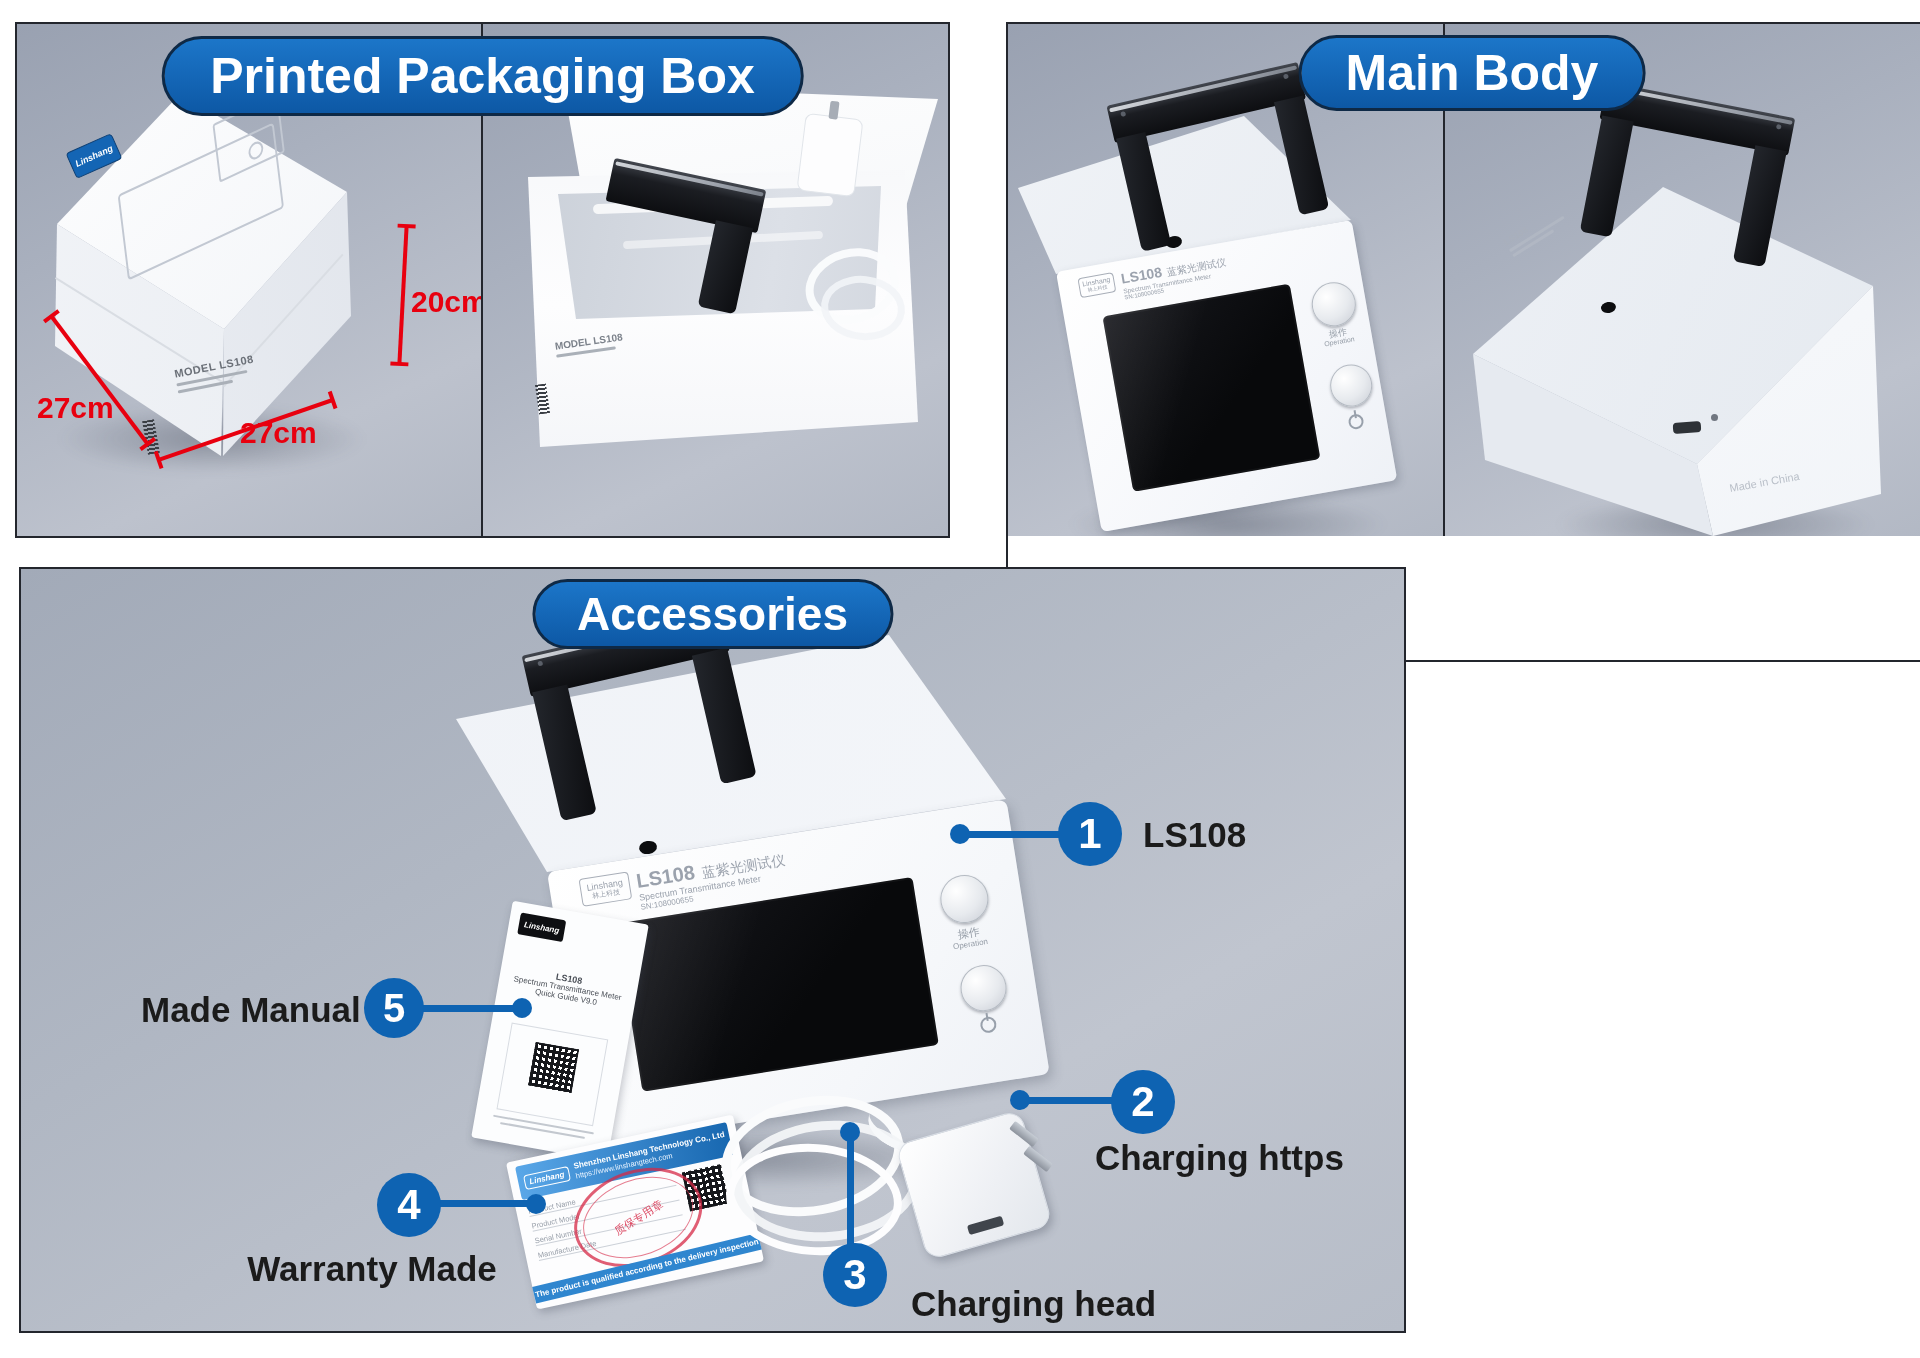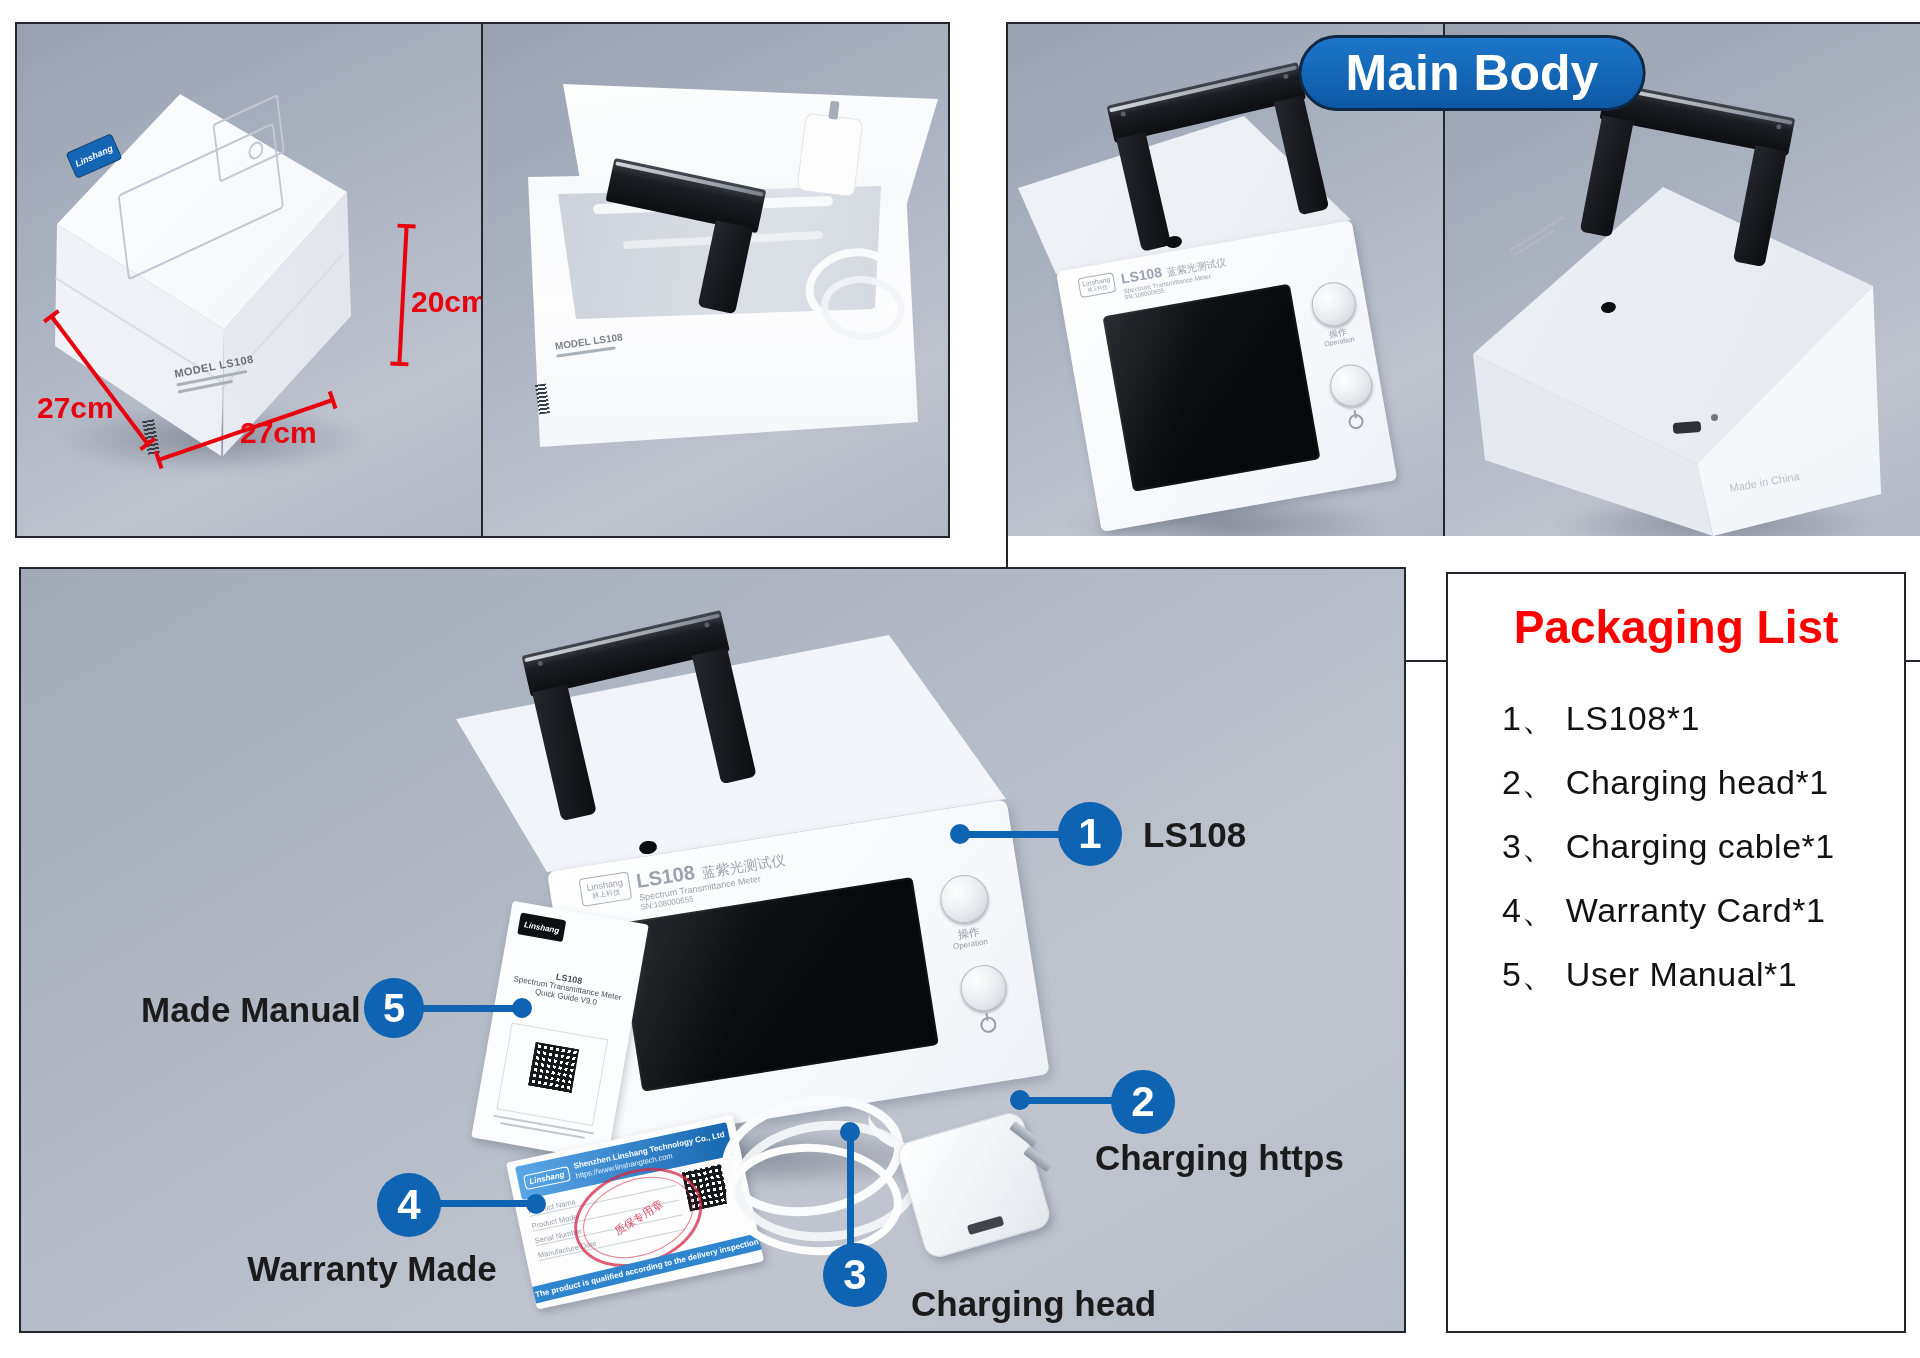--- a/index.html
+++ b/index.html
@@ -59,20 +59,21 @@
   #pl-list{margin:42px 0 0 0;padding:0 0 0 54px;list-style:none;}
   #pl-list li{font-size:34px;color:#121212;margin-bottom:18px;letter-spacing:.5px;}
   .tinybars div{background:#c3c8cf;height:2px;border-radius:1px;margin-bottom:4px;}
 </style>
 </head>
 <body>
 
 <div id="page">
 
   <div class="panel" style="left:15px;top:22px;width:935px;height:516px;">
+    <div class="badge" style="top:12px;height:80px;border-radius:42px;padding:0 46px;font-size:50px;">Printed Packaging Box</div>
 
     <div class="photo" style="left:0;width:464px;">
       <div class="blob" style="left:40px;top:380px;width:310px;height:70px;"></div>
       <div class="face" style="clip-path:polygon(40px 200px,163px 70px,330px 168px,207px 305px);background:linear-gradient(135deg,#ffffff 0%,#f4f6f9 60%,#eef1f5 100%);"></div>
       <div class="face" style="clip-path:polygon(40px 200px,207px 305px,204px 432px,38px 322px);background:linear-gradient(100deg,#f1f3f7,#e8ecf1);"></div>
       <div class="face" style="clip-path:polygon(207px 305px,330px 168px,334px 292px,206px 432px);background:linear-gradient(80deg,#eceff4,#dfe3ea);"></div>
       <div class="abs" style="left:39px;top:253px;width:196px;height:2px;background:#d9dde3;transform:rotate(32deg);transform-origin:0 0;"></div>
       <div class="abs" style="left:206px;top:362px;width:178px;height:2px;background:#d9dde3;transform:rotate(-48deg);transform-origin:0 0;"></div>
 
       <div class="abs" style="left:95px;top:100px;width:190px;height:115px;transform:rotate(-25deg) skewX(-18deg);">
@@ -189,20 +190,21 @@
       </div>
       <div class="abs" style="left:228px;top:398px;width:28px;height:11px;background:#2e3237;border-radius:4px;transform:rotate(-4deg);"></div>
       <div class="abs" style="left:266px;top:390px;width:7px;height:7px;border-radius:50%;background:#707680;"></div>
       <div class="abs" style="left:284px;top:452px;transform:rotate(-10deg);font-size:11px;color:#b9bfc8;">Made in China</div>
     </div>
   </div>
 
   <div class="panel" style="left:19px;top:567px;width:1387px;height:766px;">
     <div class="photo" style="left:0;top:0;width:1383px;height:762px;background:linear-gradient(150deg,#a2aab8 0%,#b0b7c3 35%,#c0c5cf 70%,#b7bdc8 100%);">
 
+      <div class="badge" style="top:10px;height:70px;border-radius:36px;padding:0 42px;font-size:46px;">Accessories</div>
 
       <div class="blob" style="left:480px;top:560px;width:480px;height:60px;"></div>
       <div class="face" style="clip-path:polygon(526px 303px,985px 230px,868px 66px,435px 150px);background:linear-gradient(120deg,#eef1f6,#f6f8fb);"></div>
       <div class="clamp" style="left:498px;top:64px;width:204px;transform:rotate(-13deg);">
         <div class="clamp-bar" style="height:42px;">
           <span class="screw" style="left:14px;"></span>
           <span class="screw" style="right:14px;"></span>
         </div>
         <div class="clamp-leg" style="left:2px;top:38px;width:36px;height:132px;"></div>
         <div class="clamp-leg" style="right:2px;top:38px;width:36px;height:132px;"></div>
@@ -304,24 +306,14 @@
       <div class="callout-circle" style="left:356px;top:604px;width:64px;height:64px;font-size:42px;">4</div>
       <div class="callout-label" style="left:221px;top:681px;width:260px;text-align:center;">Warranty Made</div>
 
       <div class="callout-dot" style="left:491px;top:429px;"></div>
       <div class="callout-line" style="left:399px;top:436px;width:100px;height:7px;"></div>
       <div class="callout-circle" style="left:343px;top:409px;width:60px;height:60px;font-size:40px;">5</div>
       <div class="callout-label" style="left:120px;top:422px;width:218px;text-align:right;">Made Manual</div>
     </div>
   </div>
 
-  <div class="panel" style="left:1446px;top:572px;width:460px;height:761px;background:#ffffff;">
-    <div id="pl-title">Packaging List</div>
-    <ul id="pl-list">
-      <li>1、 LS108*1</li>
-      <li>2、 Charging head*1</li>
-      <li>3、 Charging cable*1</li>
-      <li>4、 Warranty Card*1</li>
-      <li>5、 User Manual*1</li>
-    </ul>
-  </div>
 
 </div>
 
 </body></html>

